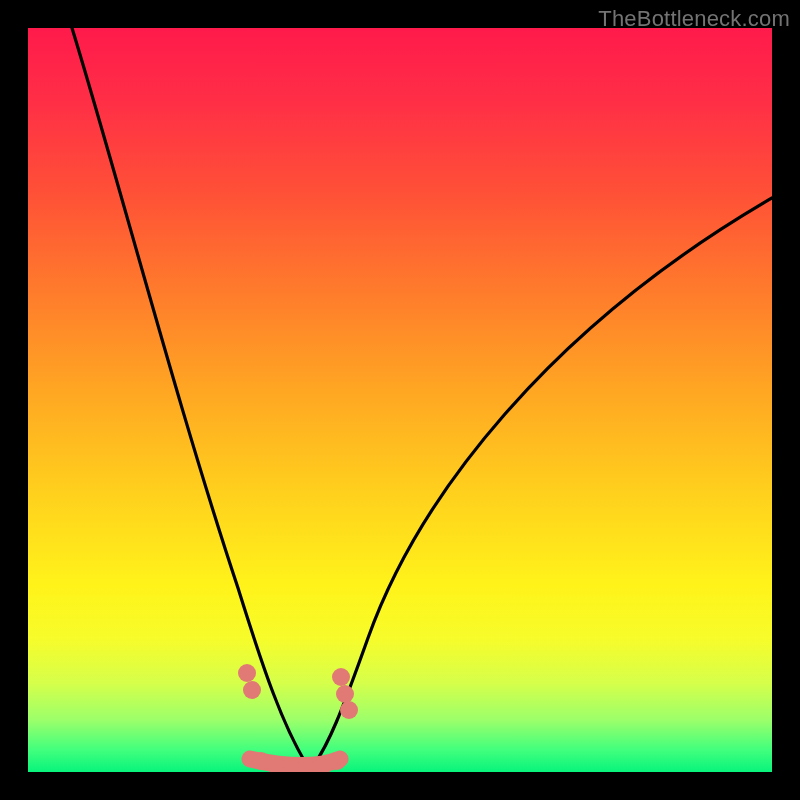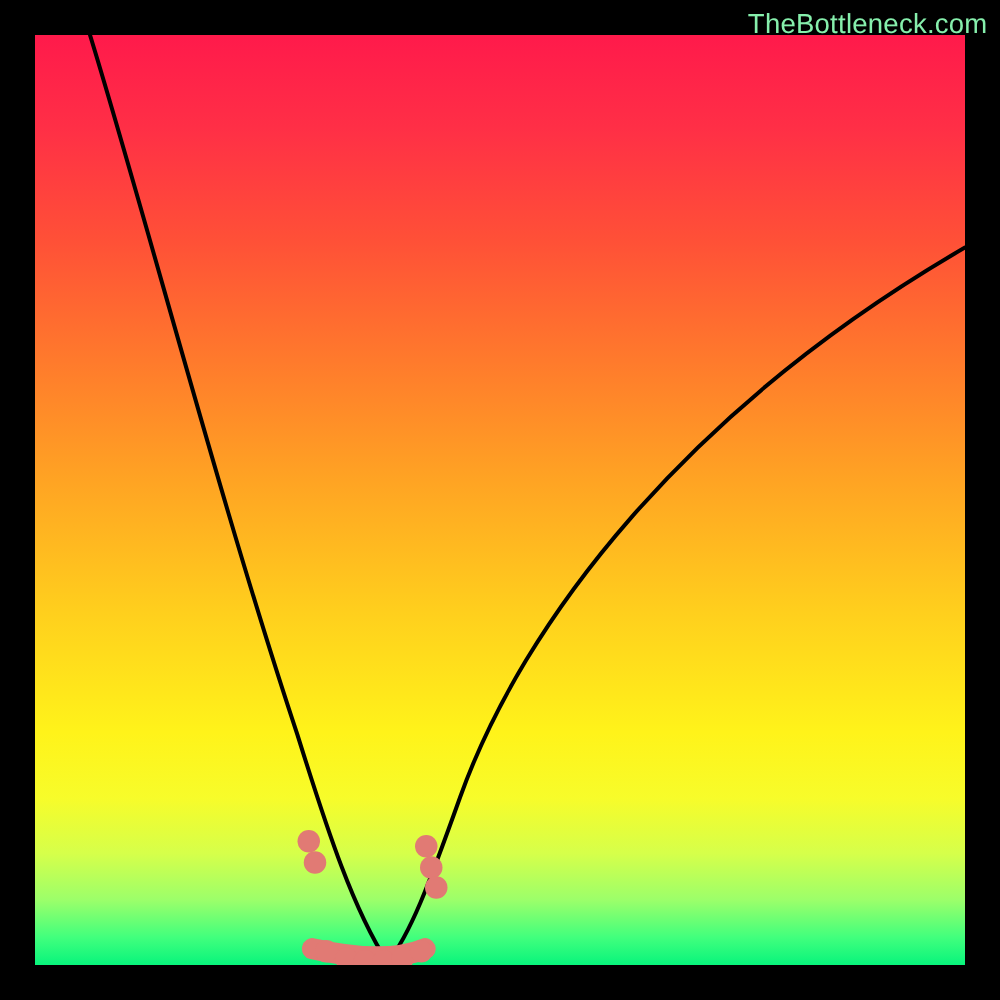--- a/index.html
+++ b/index.html
@@ -38,21 +38,21 @@
       #d6ff4a 88%,
       #9cff6a 93%,
       #42ff7d 97%,
       #08f47c 100%
     );
   }
   .attrib {
     position: absolute;
     top: 6px;
     right: 10px;
-    color: #86efac;
+    color: #737373;
     font-size: 22px;
     letter-spacing: 0.2px;
     font-weight: 400;
   }
   svg.curves {
     position: absolute;
     left: 0;
     top: 0;
     width: 744px;
     height: 744px;

